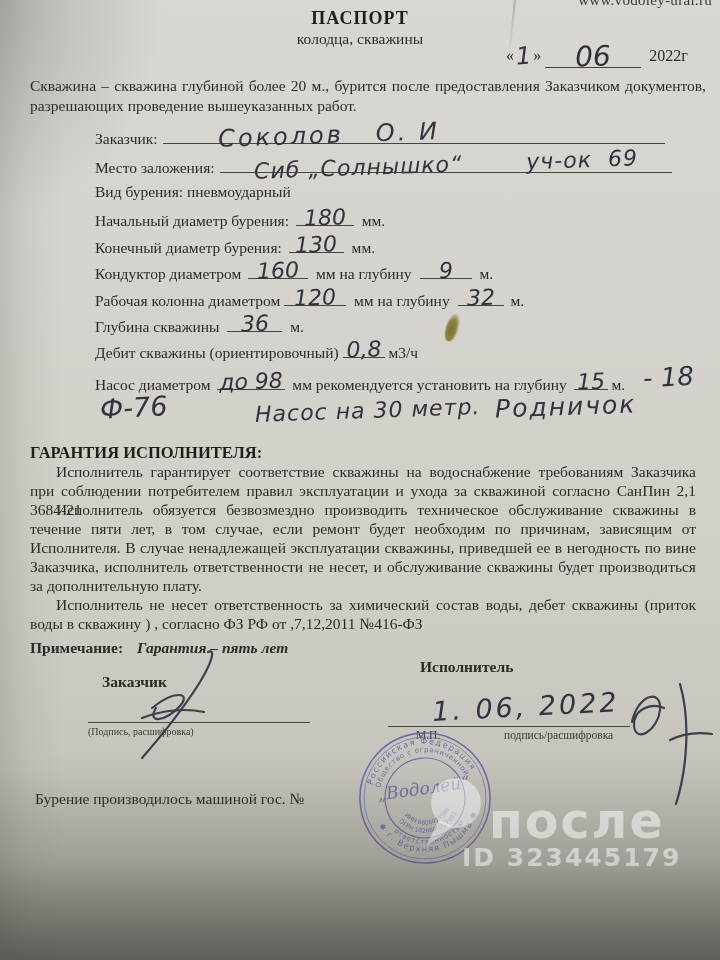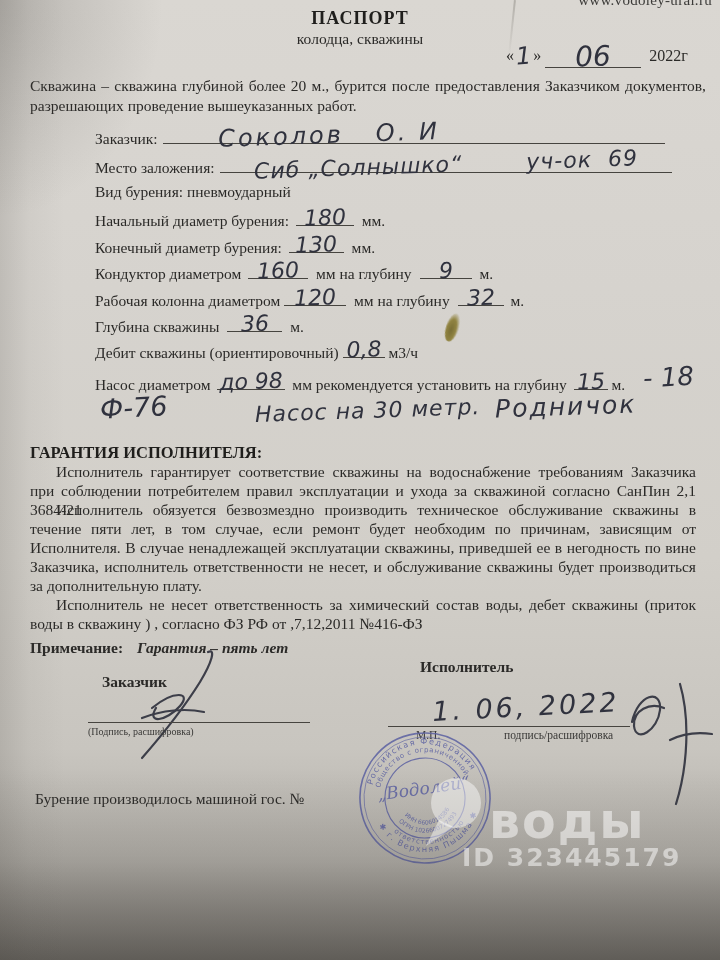--- a/index.html
+++ b/index.html
@@ -216,16 +216,16 @@
   <div class="abs stain"></div>
 
   <div class="abs printed" style="left:35px;top:789px;">Бурение производилось машиной гос. №</div>
 
   <div class="shade"></div>
 
   <svg class="abs wm" style="left:424px;top:776px;" width="62" height="72" viewBox="0 0 62 72">
     <circle cx="32" cy="27" r="25" fill="rgba(255,255,255,.45)"></circle>
     <path d="M15 44 L2 70 L30 51 Z" fill="rgba(255,255,255,.45)"></path>
   </svg>
-  <div class="abs wm" style="left:489px;top:797px;font-size:49px;letter-spacing:2px;line-height:1;">воды</div>
+  <div class="abs wm" style="left:489px;top:797px;font-size:49px;letter-spacing:2px;line-height:1;">после</div>
   <div class="abs wm" style="left:462px;top:845px;font-size:25px;letter-spacing:2px;line-height:1;">ID 323445179</div>
 
 </div>
 
 </body></html>

